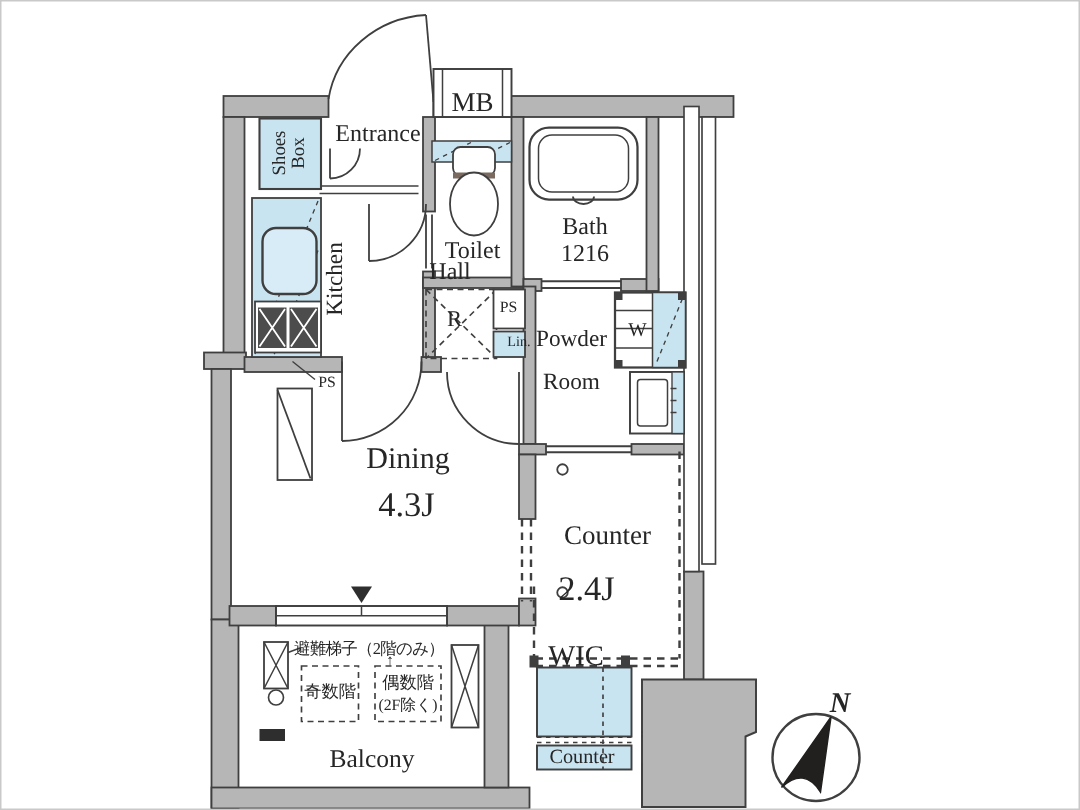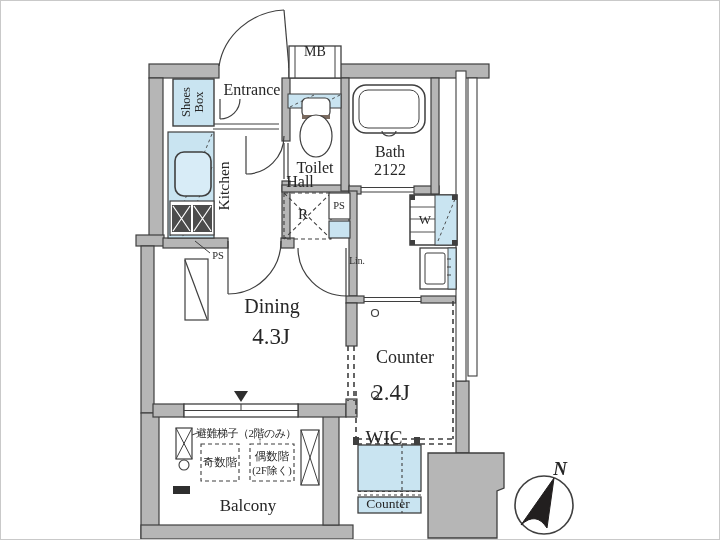--- a/index.html
+++ b/index.html
@@ -200,31 +200,35 @@
     <path d="M427,452 L503,452 L503,487 L496,490 L496,537 L427,537 Z" fill="#b6b6b6" stroke="#3f3f3f" stroke-width="1.3"></path>
 
     <g>
       <circle cx="543" cy="504" r="29" fill="none" stroke="#3f3f3f" stroke-width="1.6"></circle>
       <path d="M553,477 L546,527 Q535,510 520,524 Z" fill="#221f1f" stroke="#221f1f" stroke-width="1"></path>
     </g>
   </svg>
 
   <div class="label" style="left:251px;top:89px;font-size:16px;">Entrance</div>
   <div class="label v multi" style="left:192px;top:101px;font-size:12.5px;width:46px;white-space:normal;line-height:1.05;">Shoes Box</div>
-  <div class="label" style="left:314px;top:51px;font-size:14px;">MB</div>
+  <div class="label" style="left:314px;top:67px;font-size:18px;">MB</div>
   <div class="label" style="left:314px;top:167px;font-size:16px;">Toilet</div>
   <div class="label" style="left:389px;top:160px;font-size:16px;">
     <span>Bath</span><br>
-    <span>2122</span>
+    <span>1216</span>
   </div>
   <div class="label v" style="left:223px;top:185px;font-size:15.5px;">Kitchen</div>
   <div class="label" style="left:251px;top:181px;font-size:16px;margin-left:48px;">Hall</div>
   <div class="label" style="left:302px;top:213px;font-size:15px;">R</div>
   <div class="label" style="left:338px;top:205px;font-size:10.5px;">PS</div>
-  <div class="label" style="left:356px;top:228px;font-size:9.5px;margin-top:32px;">Lin.</div>
+  <div class="label" style="left:345px;top:228px;font-size:9.5px;">Lin.</div>
+  <div class="label" style="left:380px;top:240px;font-size:15.5px;line-height:1.9;">
+    <span>Powder</span><br>
+    <span>Room</span>
+  </div>
   <div class="label" style="left:424px;top:219px;font-size:13px;">W</div>
   <div class="label" style="left:217px;top:255px;font-size:10.5px;">PS</div>
   <div class="label" style="left:271px;top:305px;font-size:20px;">Dining</div>
   <div class="label" style="left:270px;top:336px;font-size:23px;">4.3J</div>
   <div class="label" style="left:404px;top:356px;font-size:18px;">Counter</div>
   <div class="label" style="left:390px;top:392px;font-size:23px;">2.4J</div>
   <div class="label" style="left:383px;top:437px;font-size:19px;">WIC</div>
   <div class="label" style="left:387px;top:503px;font-size:13.5px;">Counter</div>
   <div class="label" style="left:247px;top:505px;font-size:17px;">Balcony</div>
 

